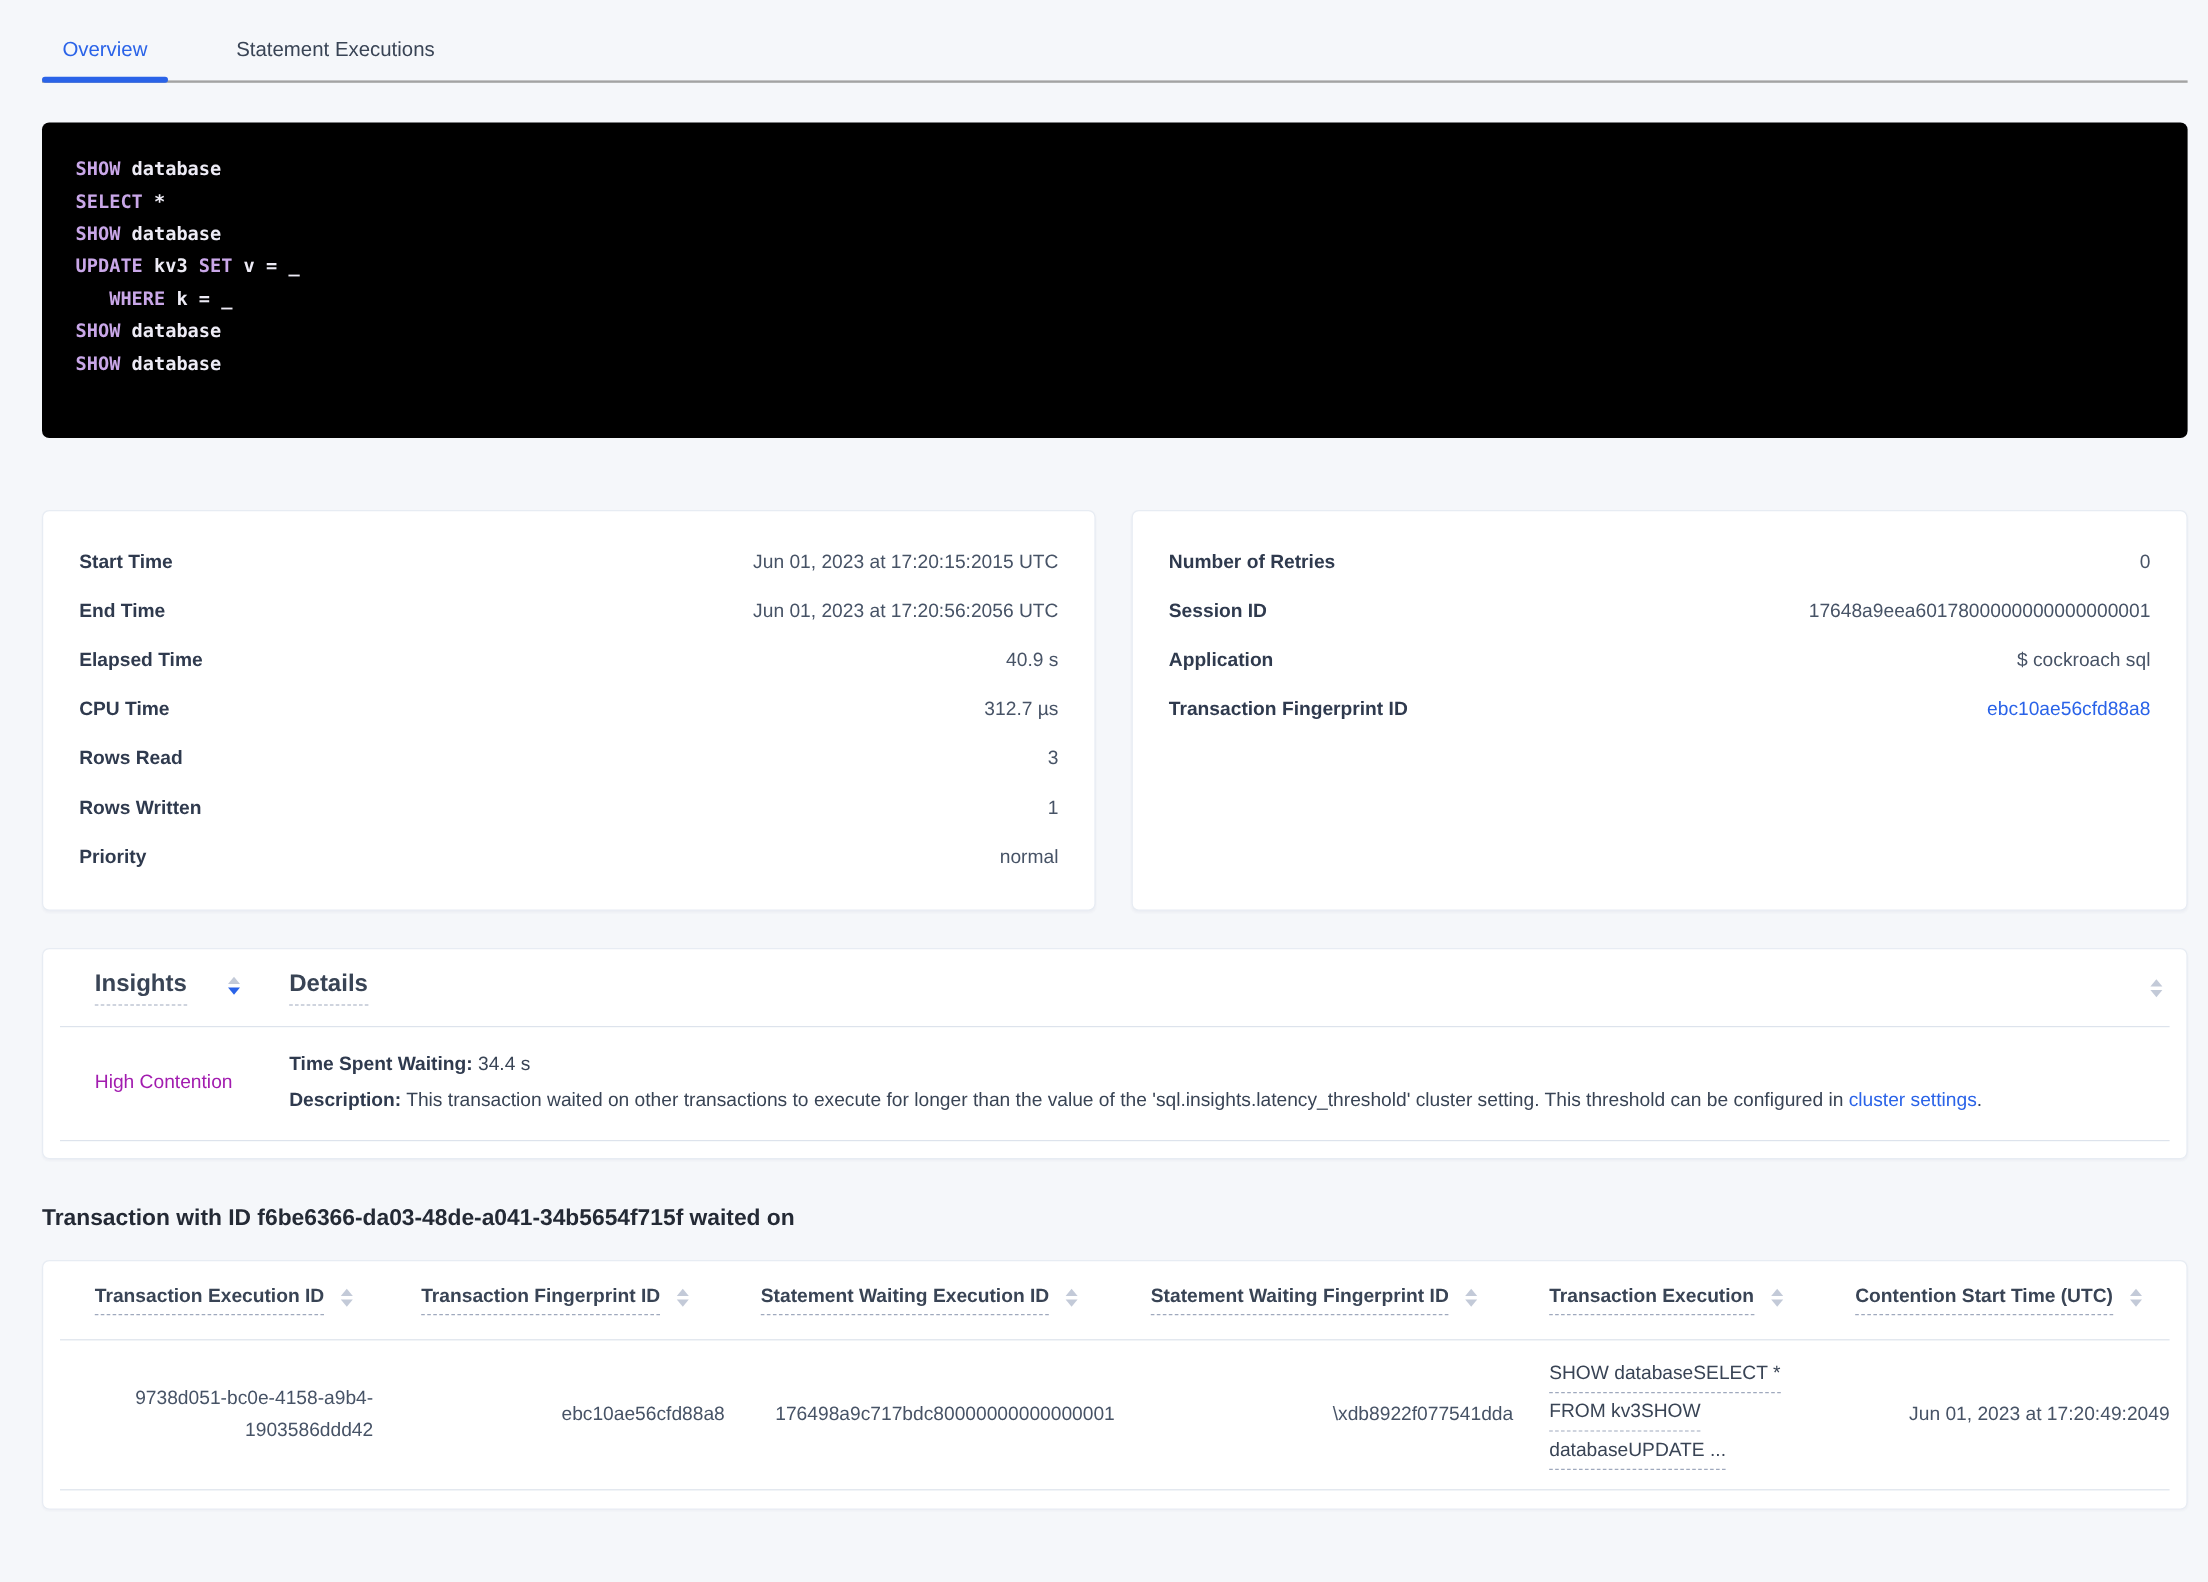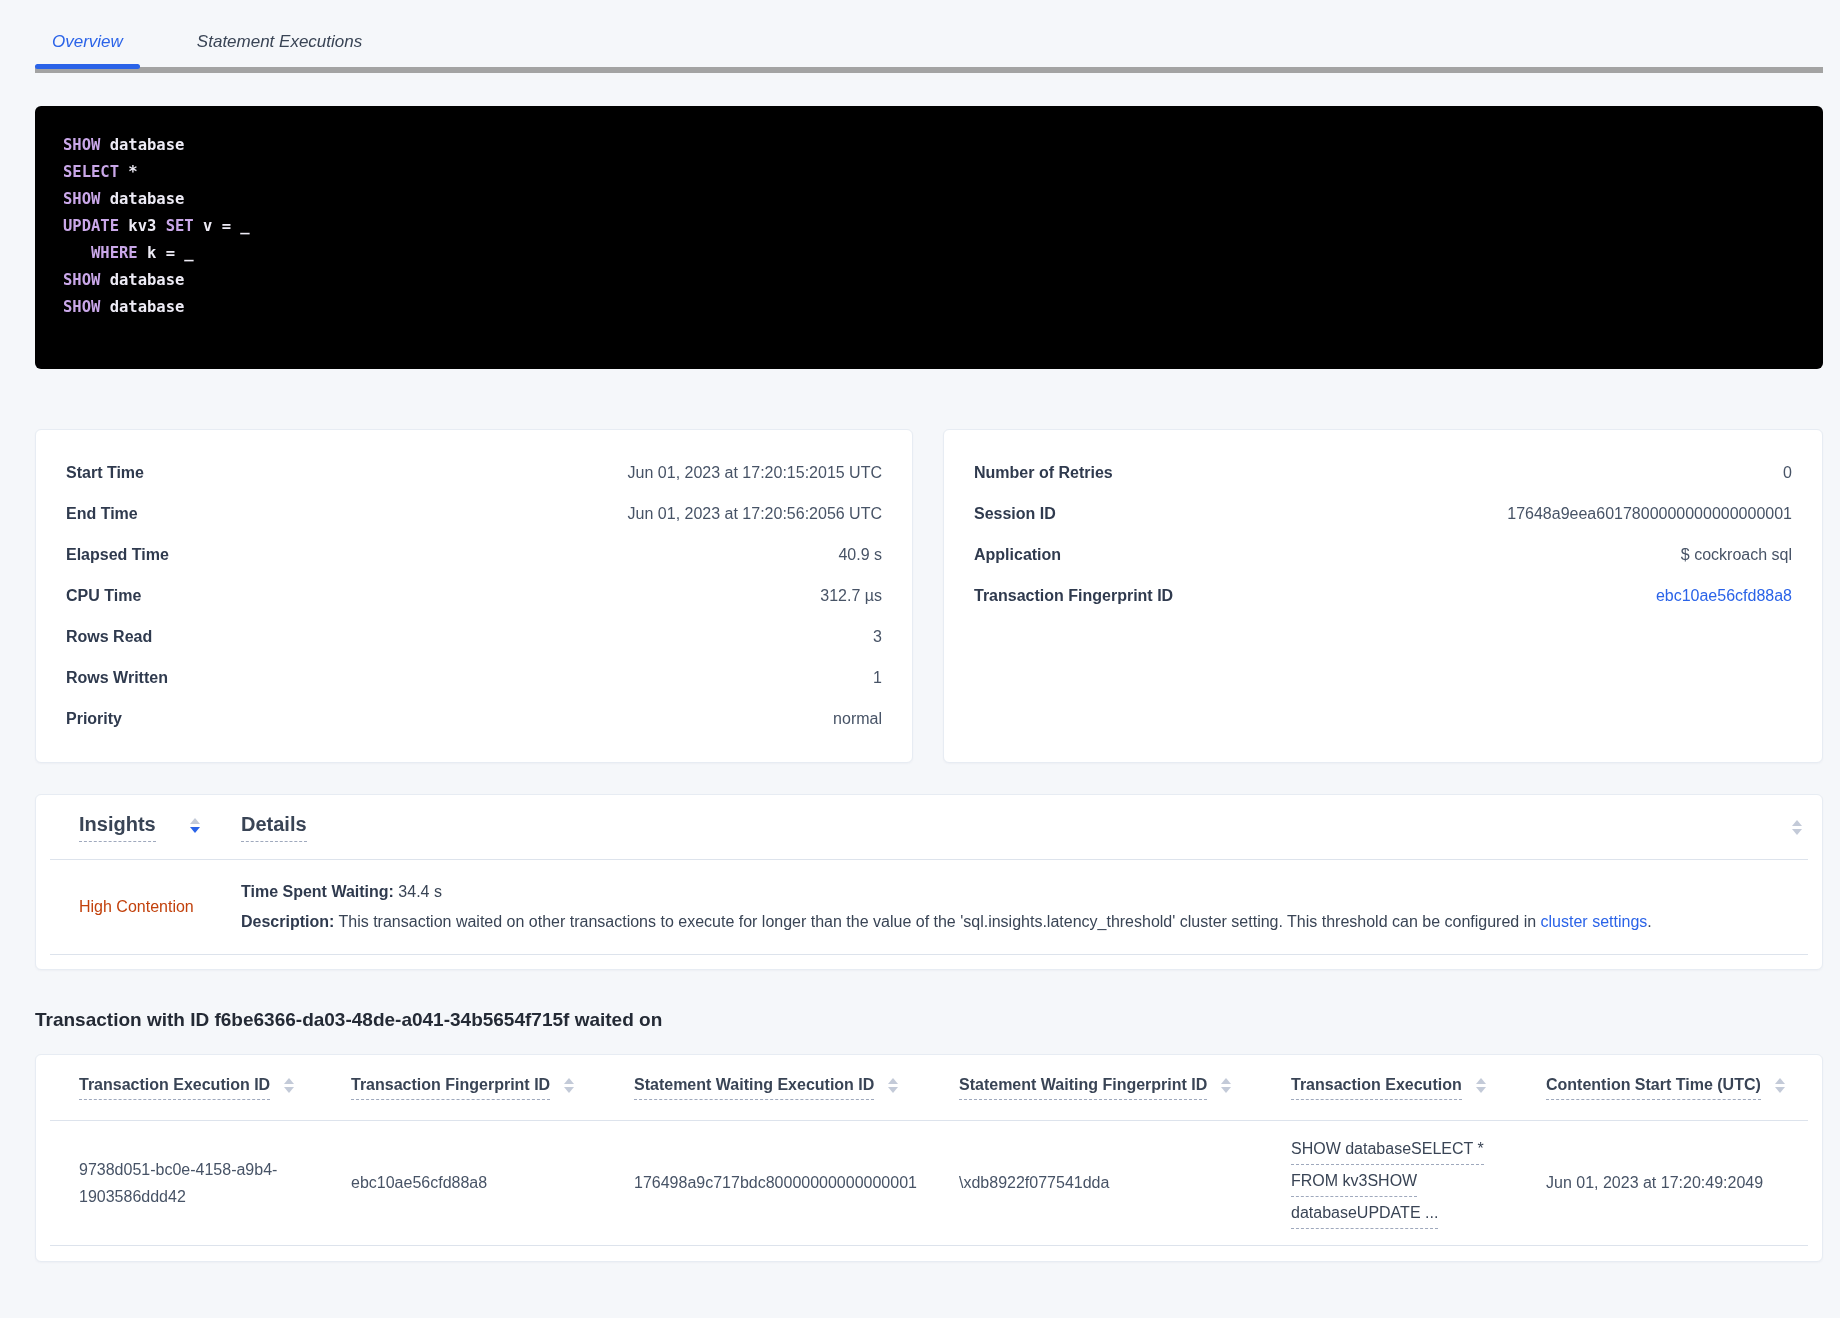--- a/index.html
+++ b/index.html
@@ -19,22 +19,21 @@
     font-size: 21px;
     font-weight: bold;
     color: #242a35;
     letter-spacing: .2px;
   }
 
   
   .tabs {
     display: flex;
     margin-top: 32px;
-    border-bottom: 6px solid #a3a3a3;
-    font-style: italic;
+    border-bottom: 2px solid #a3a3a3;
   }
   .tab {
     padding: 0 17px 15px;
     margin-right: 40px;
     font-size: 17px;
     color: #394455;
     cursor: pointer;
     position: relative;
   }
   .tab.active { color: #2a63e8; }
@@ -121,33 +120,33 @@
   .i-col1 .sort { margin-left: 34px; margin-top: -4px; }
   .i-head .sort.far-right { margin-left: auto; margin-right: 6px; }
   .i-row {
     display: flex;
     align-items: center;
     min-height: 95px;
     padding-left: 29px;
     border-bottom: 1px solid #dde3ec;
     font-size: 16px;
   }
-  .insight-badge { width: 162px; flex-shrink: 0; color: #c2410c; }
+  .insight-badge { width: 162px; flex-shrink: 0; color: #a21caf; }
   .i-details { flex: 1; line-height: 30px; padding-right: 20px; }
   .i-details b { color: #2f3a4e; }
   .text-link { color: #2a63e8; cursor: pointer; }
 
   
   .section-heading {
     margin-top: 39px;
     font-size: 19px;
     font-weight: bold;
     color: #242a35;
   }
-  .waited-card { margin-top: 23px; height: 208px; padding: 0 14px; }
+  .waited-card { margin-top: 23px; height: 208px; padding: 0 14px; text-align: right; }
   .w-head {
     display: flex;
     align-items: center;
     height: 66px;
     padding-left: 29px;
     border-bottom: 1px solid #dde3ec;
     font-size: 16px;
   }
   .wth { display: flex; align-items: center; }
   .wth .dashed { max-width: calc(100% - 40px); }

